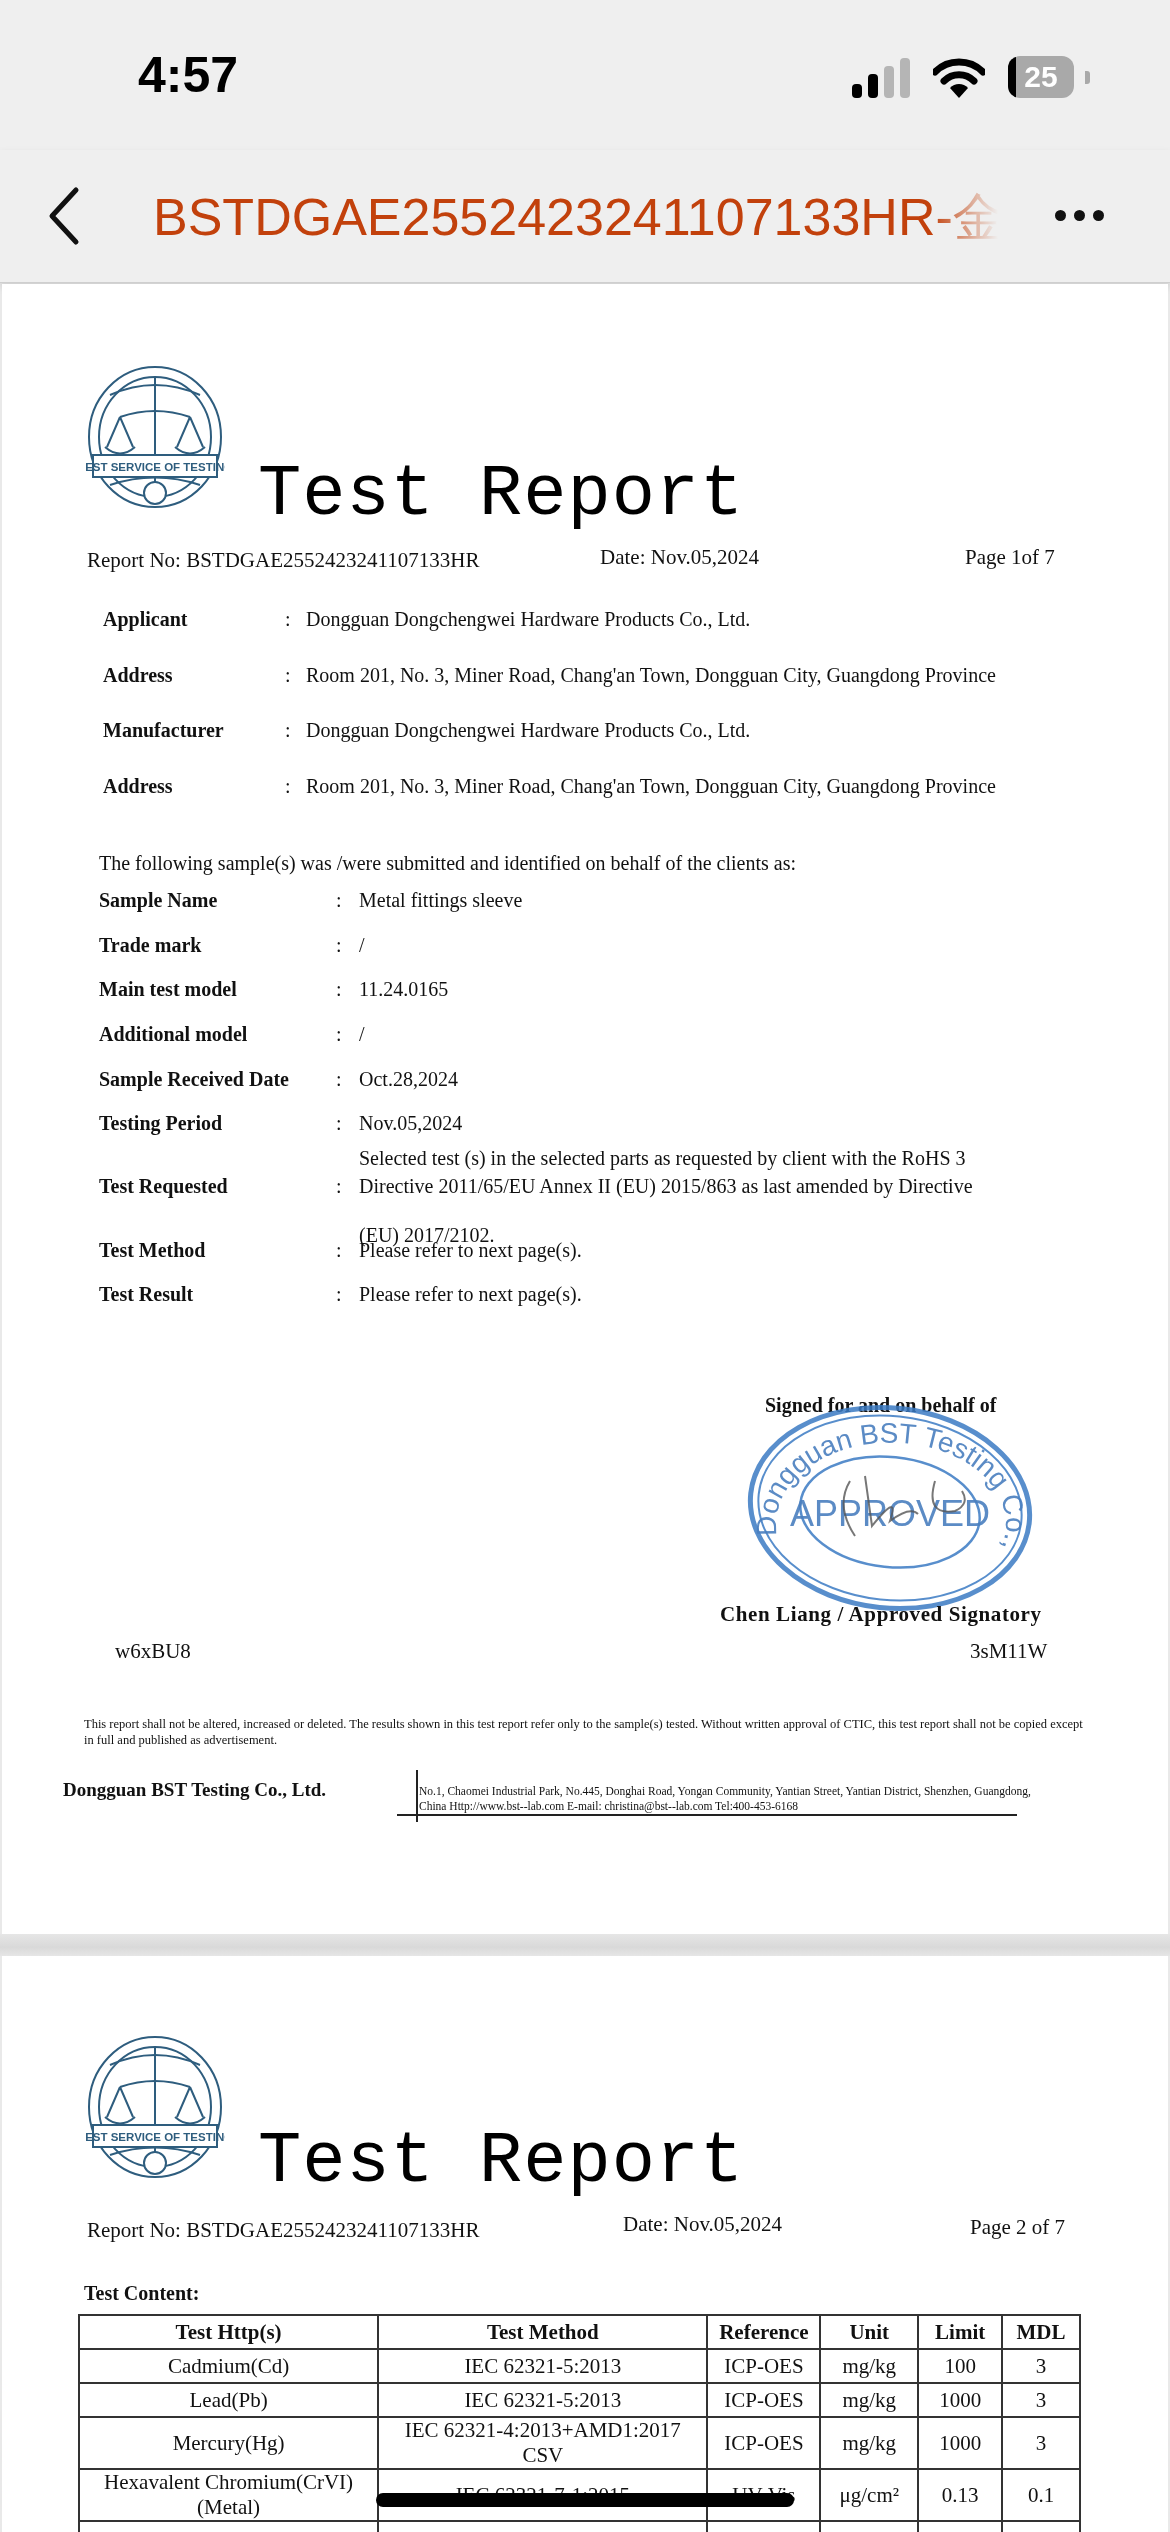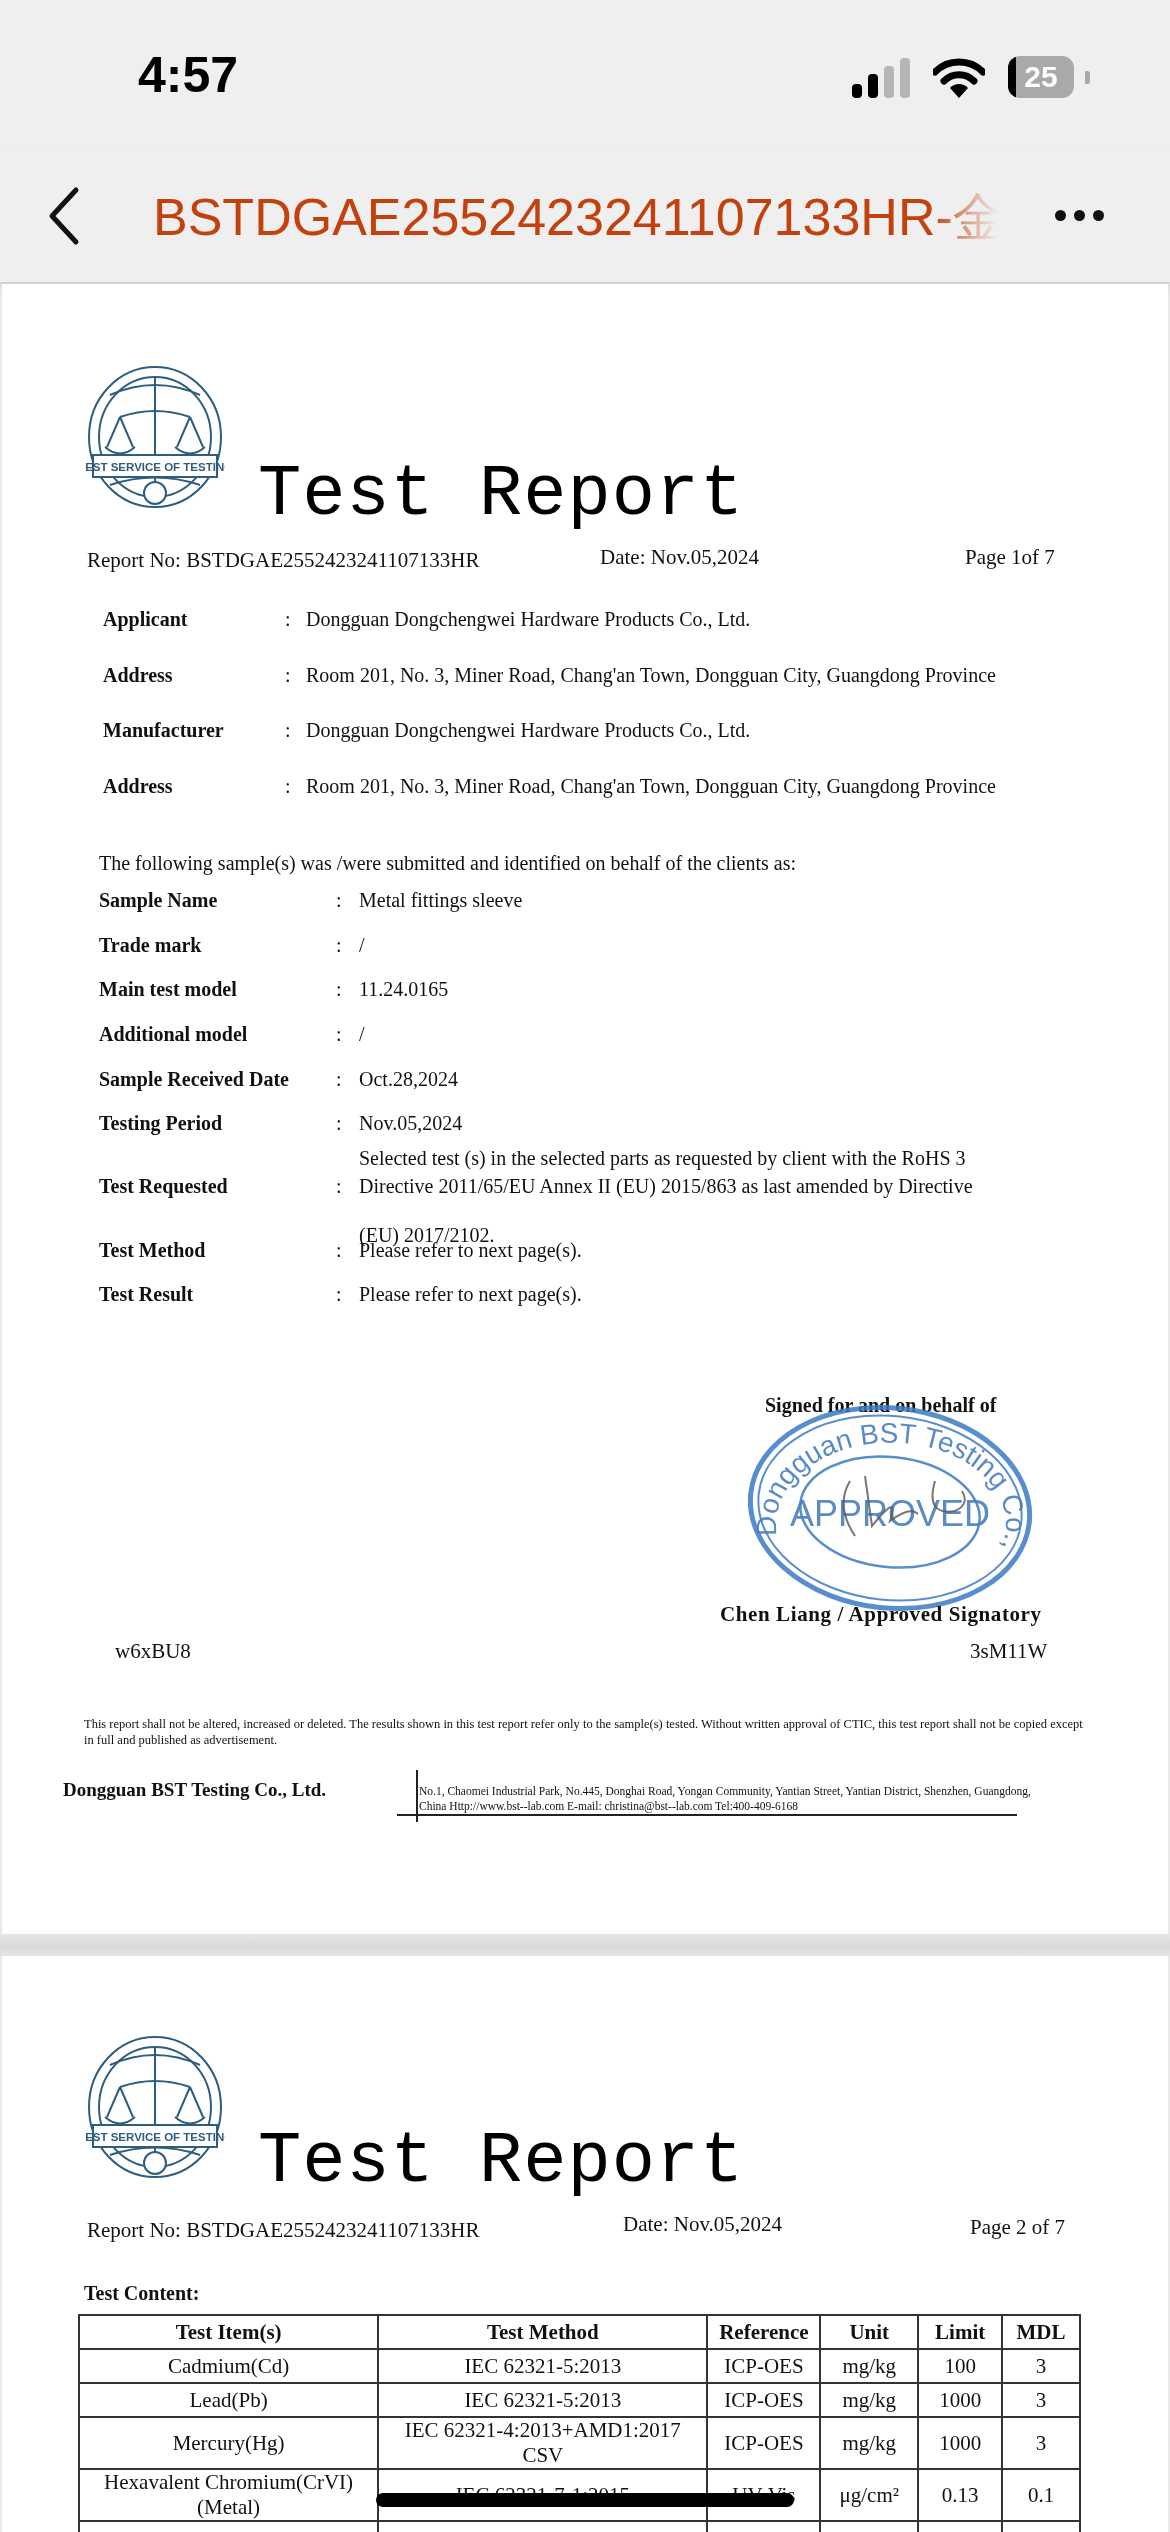--- a/index.html
+++ b/index.html
@@ -211,21 +211,21 @@
   <div class="code" style="left:113px;top:1355px">w6xBU8</div>
   <div class="code" style="left:968px;top:1355px">3sM11W</div>
 
   <div class="disclaimer">This report shall not be altered, increased or deleted. The results shown in this test report refer only to the sample(s) tested. Without written approval of CTIC, this test report shall not be copied except in full and published as advertisement.</div>
 
   <div class="company">Dongguan BST Testing Co., Ltd.</div>
   <div class="vline"></div>
   <div class="hline"></div>
   <div class="addr-small">
     <div>No.1, Chaomei Industrial Park, No.445, Donghai Road, Yongan Community, Yantian Street, Yantian District, Shenzhen, Guangdong,</div>
-    <div>China   Http://www.bst--lab.com   E-mail: christina@bst--lab.com Tel:400-409-6168</div>
+    <div>China   Http://www.bst--lab.com   E-mail: christina@bst--lab.com Tel:400-453-6168</div>
   </div>
 </div>
 
 <div class="page-gap"></div>
 
 <div class="page page2">
   <svg class="logo" style="left:83px;top:79px" viewBox="0 0 140 145">
     <g stroke="#2e5d7e" fill="none" stroke-width="2">
       <ellipse cx="70" cy="72" rx="66" ry="70"></ellipse>
       <ellipse cx="70" cy="72" rx="56" ry="60"></ellipse>
@@ -252,21 +252,21 @@
     <colgroup>
       <col style="width:300px">
         <col style="width:330px">
         <col style="width:113px">
         <col style="width:98px">
         <col style="width:84px">
         <col style="width:78px">
     </colgroup>
     <tbody>
         <tr>
-      <th>Test Item(s)</th>
+      <th>Test Http(s)</th>
       <th>Test Method</th>
       <th>Reference</th>
       <th>Unit</th>
       <th>Limit</th>
       <th>MDL</th>
     </tr>
     <tr>
       <td>Cadmium(Cd)</td>
           <td>IEC 62321-5:2013</td>
           <td>ICP-OES</td>

